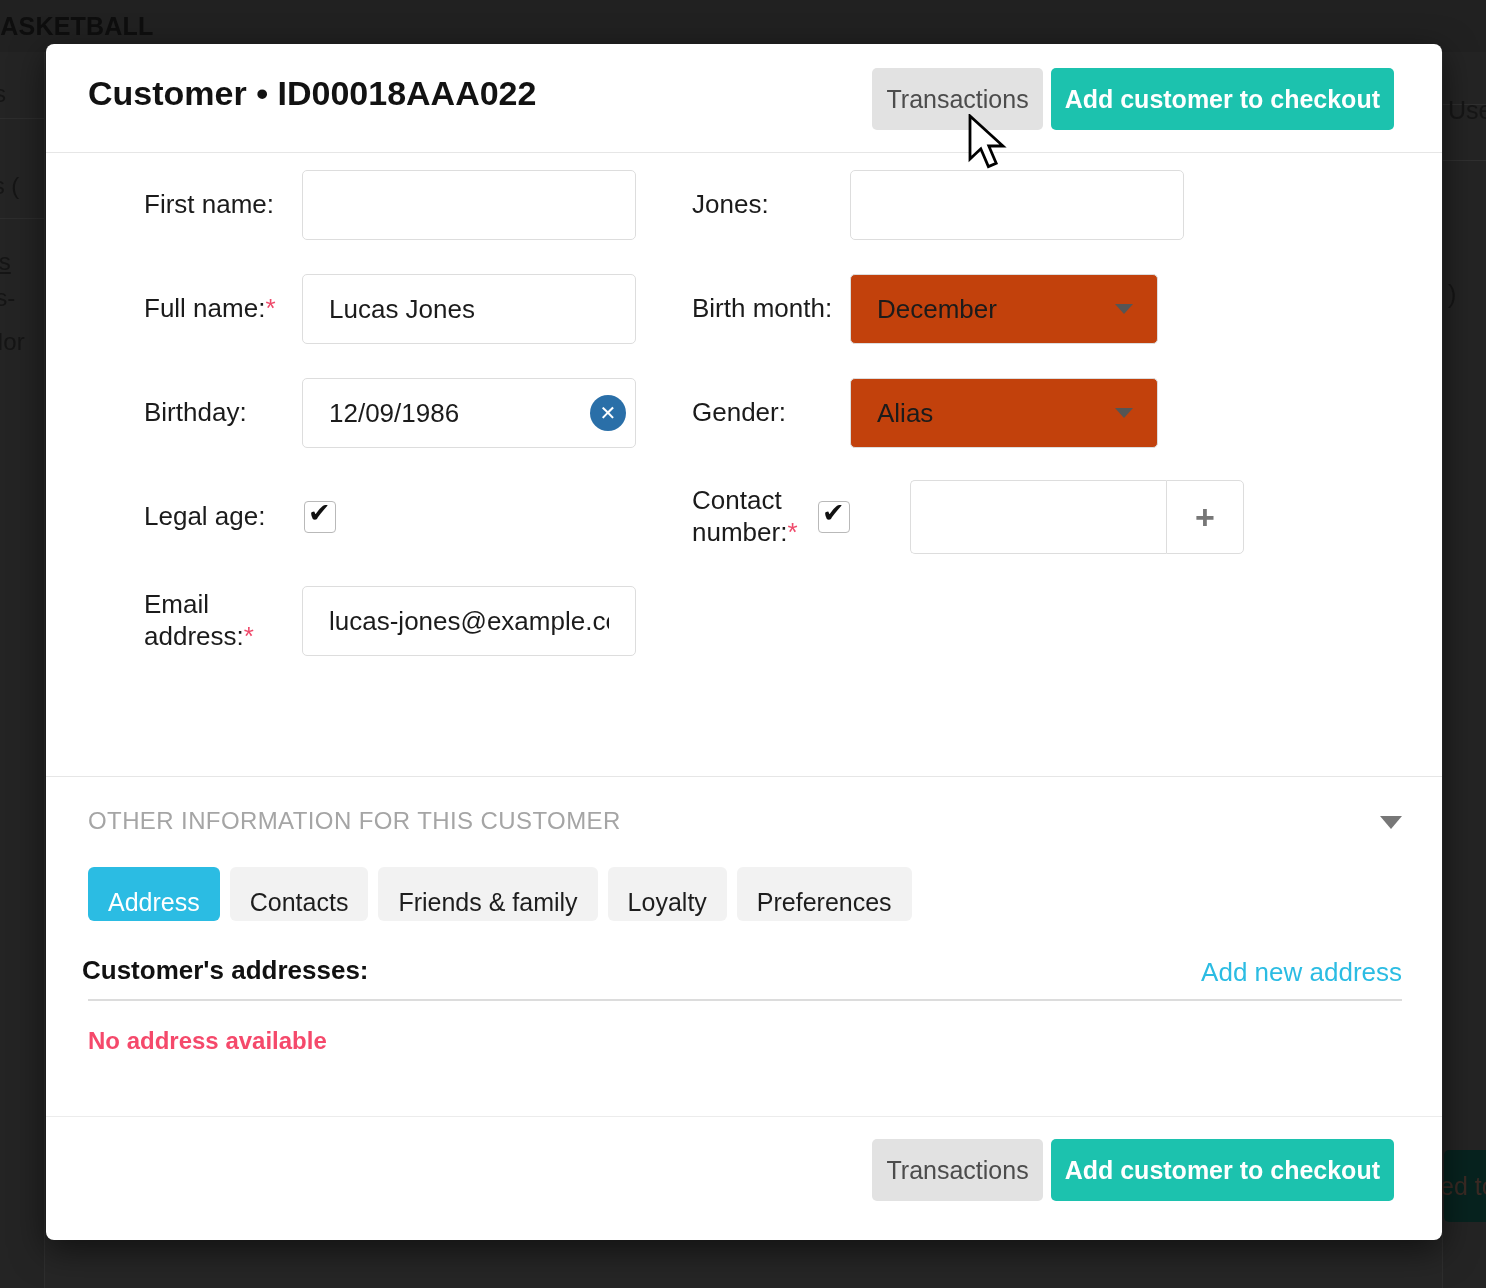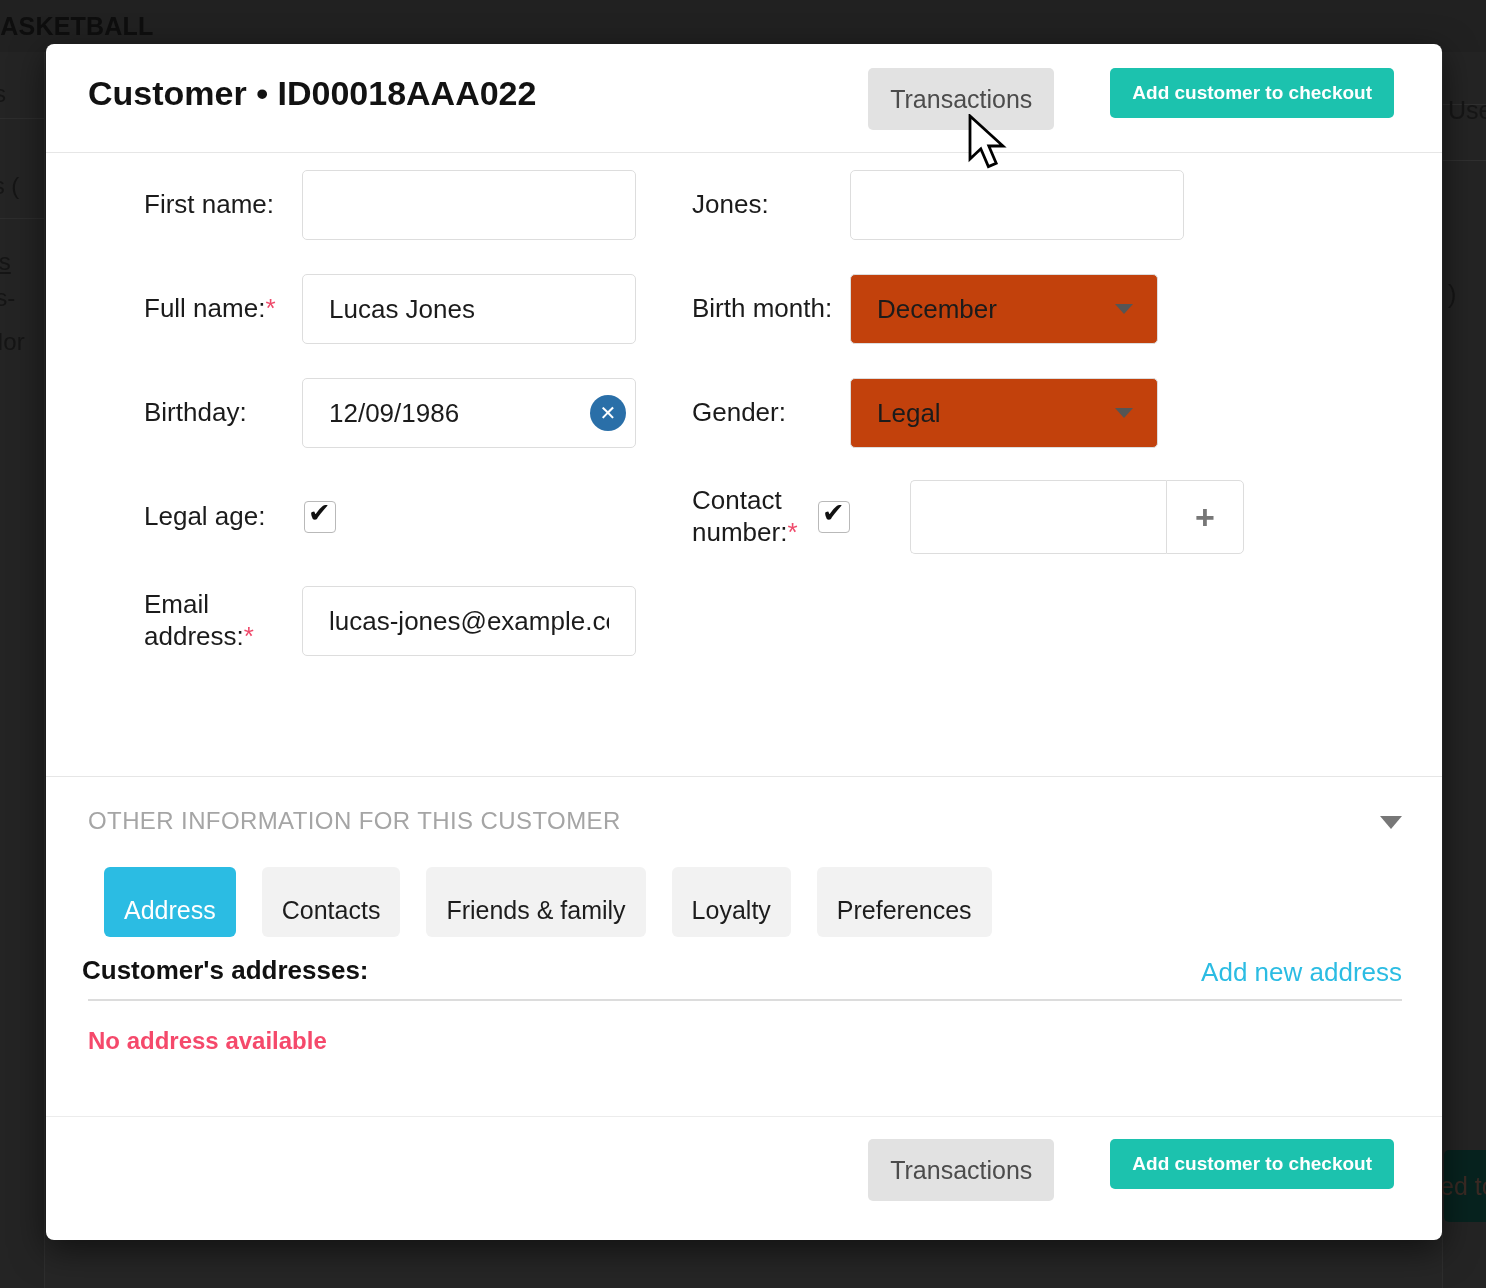--- a/index.html
+++ b/index.html
@@ -125,36 +125,35 @@
     font-weight: bold;
     color: #121212;
     white-space: nowrap;
   }
 
   .btn {
     border: none;
     border-radius: 5px;
     font-family: "Liberation Sans", sans-serif;
     cursor: pointer;
-    padding: 0 22px;
+    padding: 0 14px;
     white-space: nowrap;
   }
   .btn-secondary {
     background: #e2e2e2;
     color: #4c4c4c;
     font-size: 25px;
     height: 62px;
   }
   .btn-primary {
     background: #1cc2ae;
     color: #ffffff;
-    font-size: 19px;
+    font-size: 25px;
     font-weight: bold;
-    height: 50px;
-    margin-left: 48px;
+    height: 62px;
   }
   .header-actions {
     position: absolute;
     right: 48px;
     top: 24px;
     display: flex;
     gap: 8px;
   }
 
   
@@ -339,28 +338,27 @@
   .tabs {
     position: absolute;
     left: 42px;
     top: 90px;
     display: flex;
     gap: 10px;
   }
   .tab {
     height: 38px;
     line-height: 54px;
-    padding: 16px 20px;
+    padding: 8px 20px;
     border-radius: 6px;
     background: #f2f2f2;
     color: #1d1d1d;
     font-size: 25px;
     cursor: pointer;
     white-space: nowrap;
-    margin-left: 16px;
   }
   .tab.active {
     background: #2bbce3;
     color: #ffffff;
   }
   .addr-head {
     position: absolute;
     left: 36px;
     top: 178px;
     font-size: 26px;
@@ -496,21 +494,21 @@
         <div class="field-label">Birth month:</div>
         <div class="select-wrap">
           <span class="select-value">December</span>
           <span class="caret"></span>
         </div>
       </div>
 
       <div class="field-row">
         <div class="field-label">Gender:</div>
         <div class="select-wrap">
-          <span class="select-value">Legal</span>
+          <span class="select-value">Alias</span>
           <span class="caret"></span>
         </div>
       </div>
 
       <div class="field-row">
         <div class="field-label"><span>Contact number:</span><span class="req">*</span></div>
         <div class="checkbox" style="left:172px;"></div>
         <div class="contact-group">
           <input class="contact-input" type="text" value="" style="">
           <button class="contact-add">+</button>

